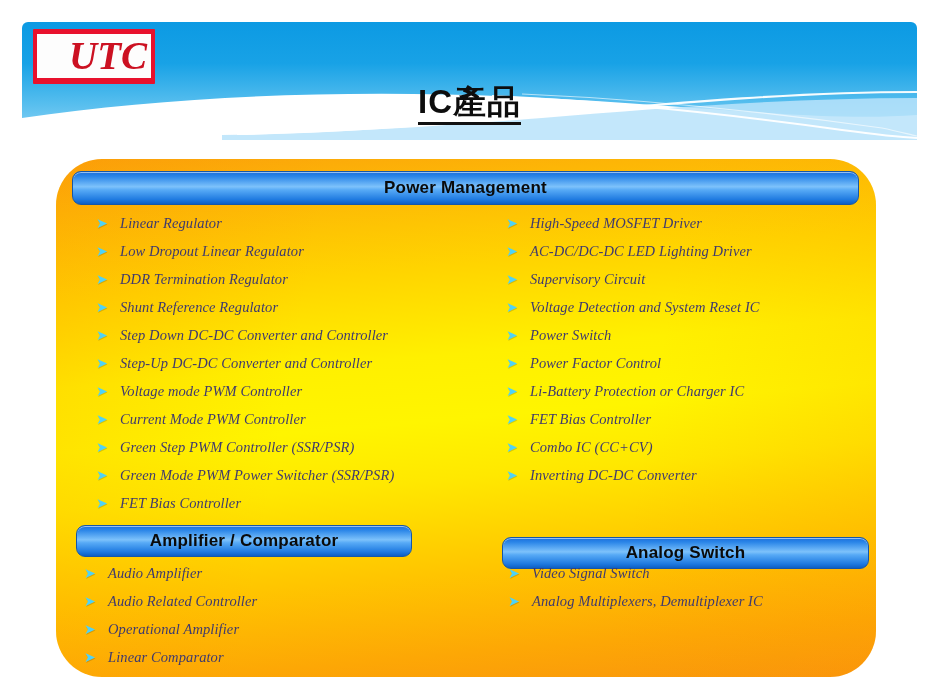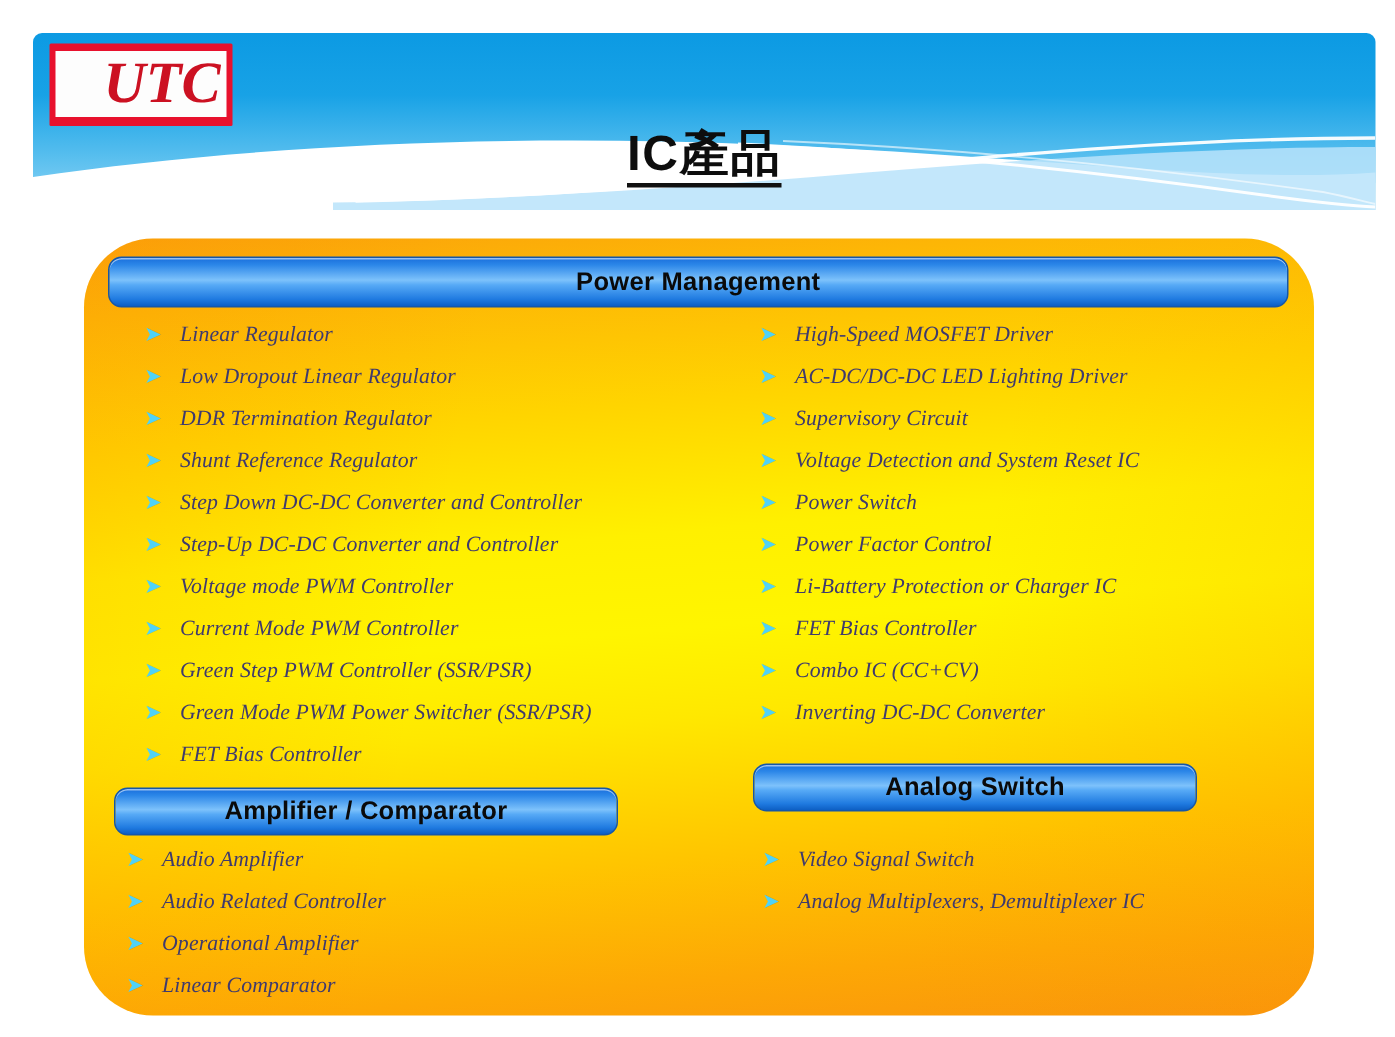--- a/index.html
+++ b/index.html
@@ -145,22 +145,22 @@
     height: 34px;
   }
   #bar-amplifier {
     left: 20px;
     top: 366px;
     width: 336px;
     height: 32px;
   }
   #bar-analog {
     left: 446px;
-    top: 350px;
-    width: 296px;
+    top: 378px;
+    width: 367px;
     height: 32px;
   }
 
   
   .bullet-list {
     position: absolute;
     list-style: none;
     margin: 0;
     padding: 0;
   }

